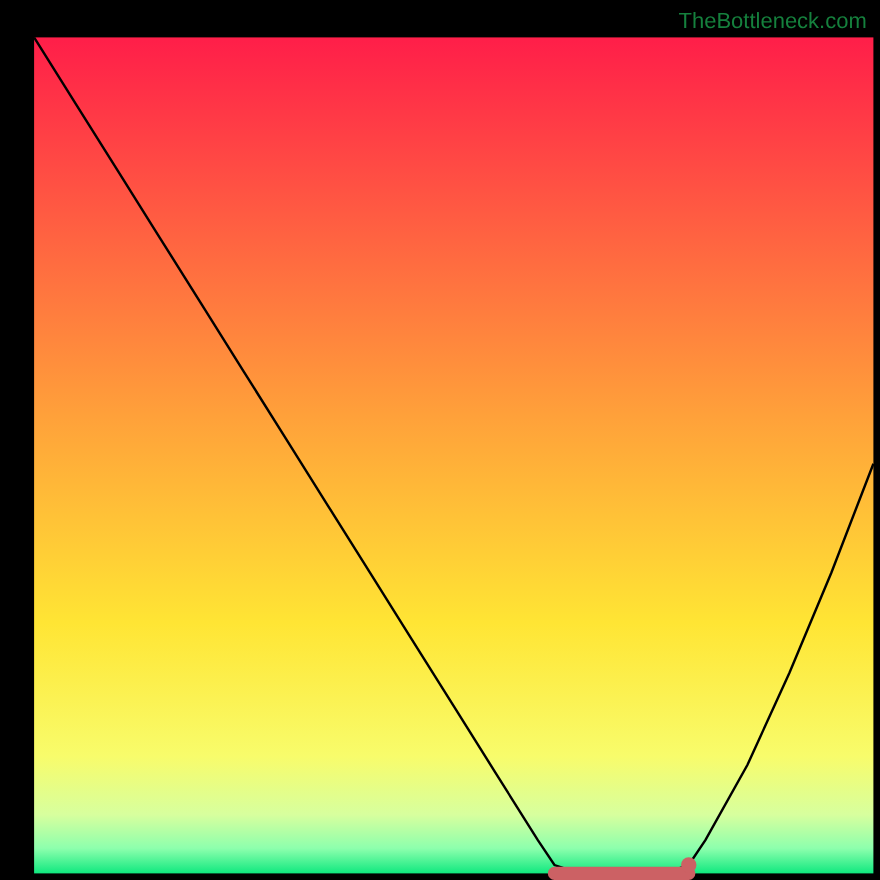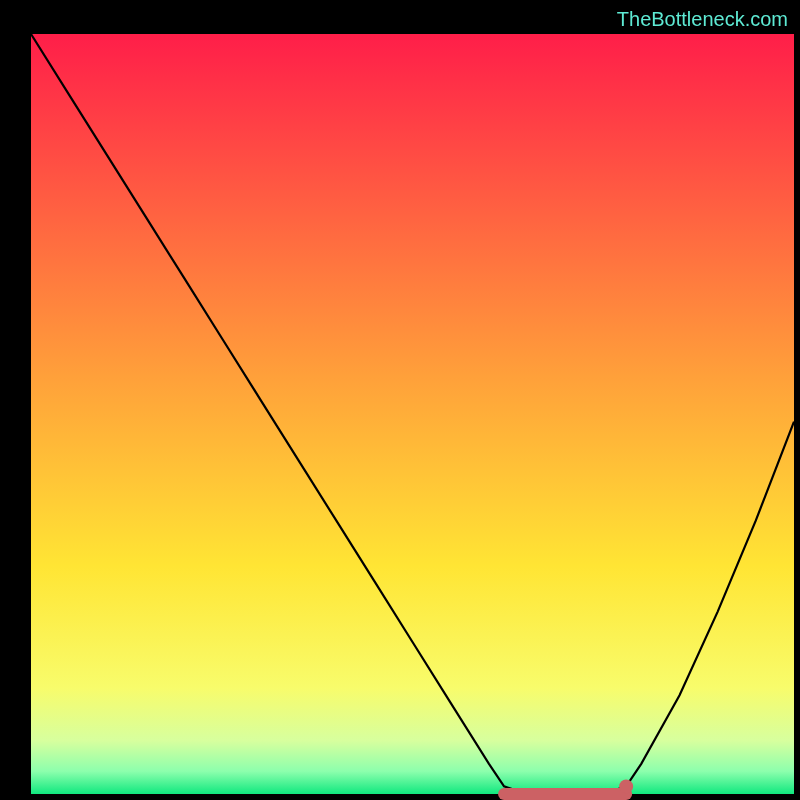--- a/index.html
+++ b/index.html
@@ -1,18 +1,18 @@
 <!DOCTYPE html>
 <html><head>
 <meta charset="utf-8">
 <style>
   body{margin:0;background:#000;}
   .wrap{position:relative;width:800px;height:800px;}
   svg{position:absolute;top:0;left:0;}
-  .wm{position:absolute;top:8px;right:12px;font:20px Arial,Helvetica,sans-serif;color:#5eead4;}
+  .wm{position:absolute;top:8px;right:12px;font:20px Arial,Helvetica,sans-serif;color:#15803d;}
 </style>
 </head>
 <body>
 
 <div class="wrap">
   <svg width="800" height="800" viewBox="0 0 800 800">
     <defs>
       <linearGradient id="bg" x1="0" y1="0" x2="0" y2="1">
           <stop offset="0%" stop-color="#ff1e49"></stop>
           <stop offset="45%" stop-color="#ffa03a"></stop>

